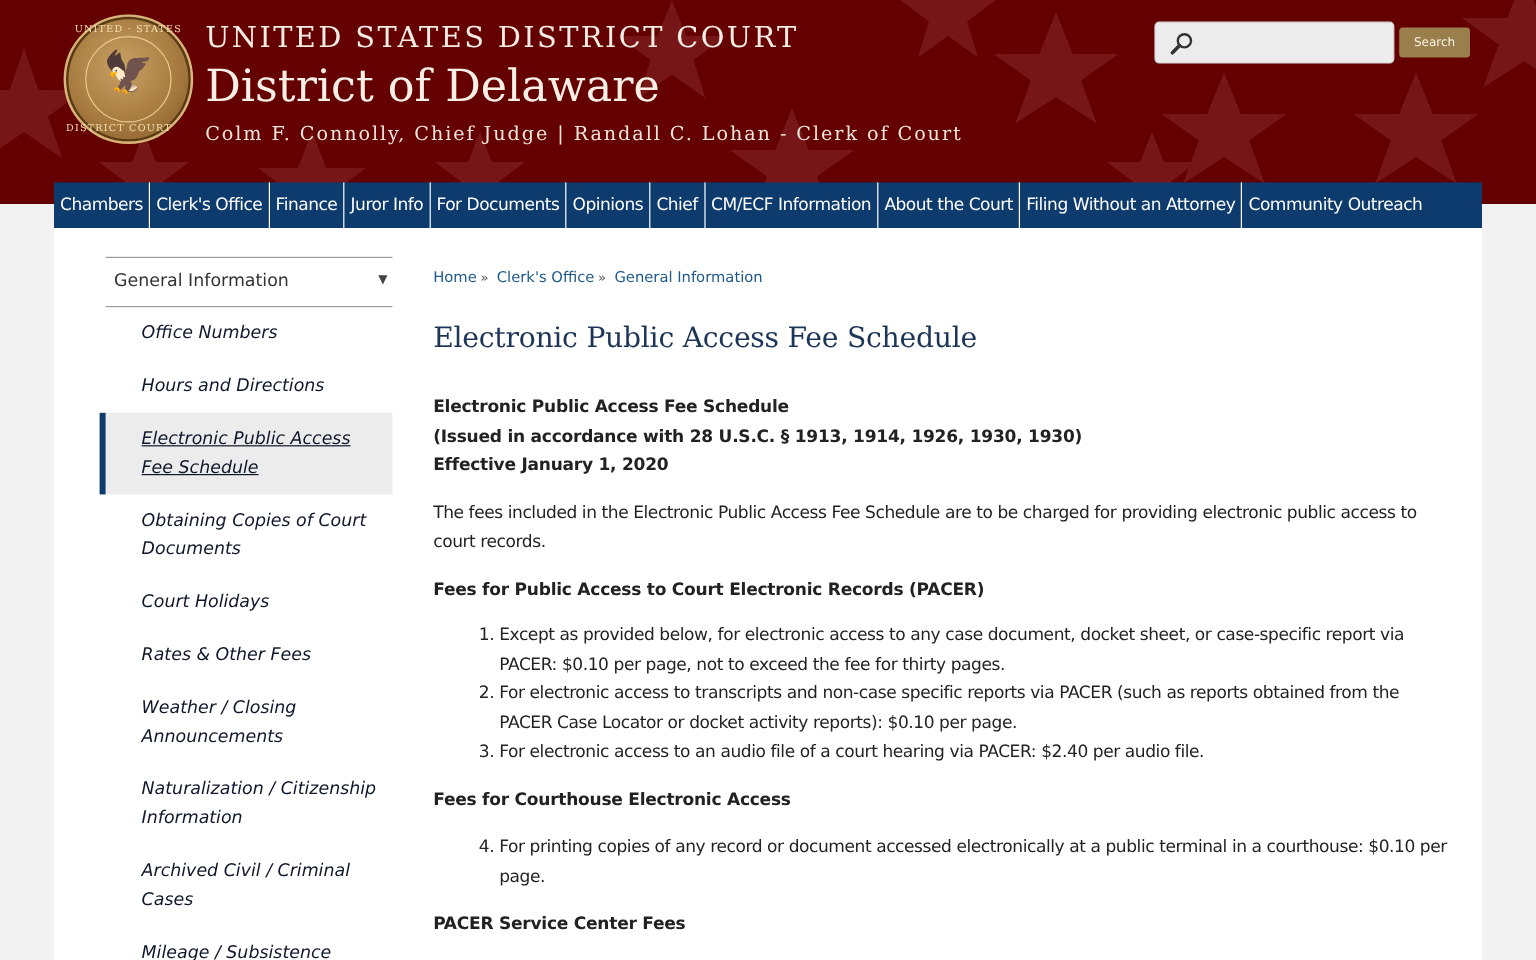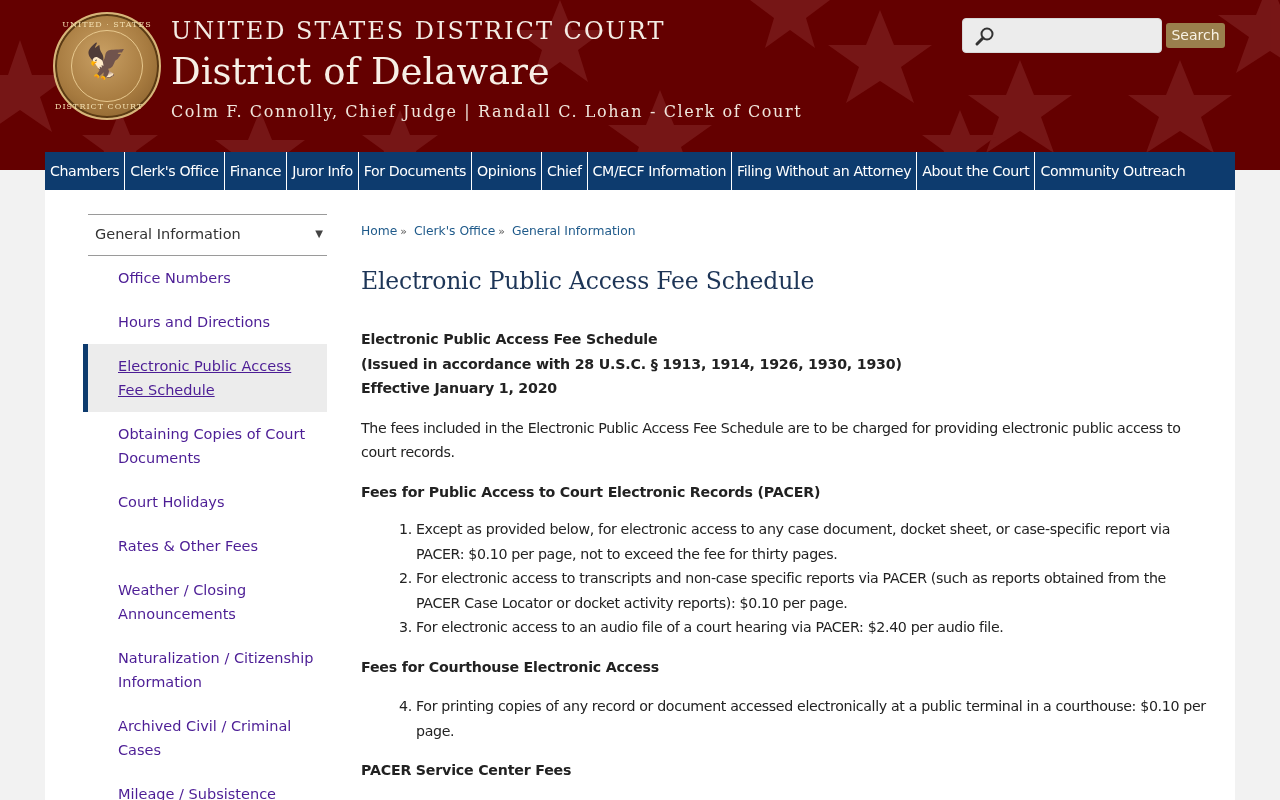--- a/index.html
+++ b/index.html
@@ -17,37 +17,37 @@
   .seal .eagle { position: absolute; left: 0; right: 0; top: 30px; text-align: center; font-size: 34px; color: #f1d49a; line-height: 1; }
   .seal .txt-top { position: absolute; left: 0; right: 0; top: 6px; text-align: center; font-family: "DejaVu Serif", serif; font-size: 8px; color: #f3dfb0; letter-spacing: 1px; }
   .seal .txt-bot { position: absolute; left: 0; right: 0; bottom: 7px; text-align: left; font-family: "DejaVu Serif", serif; font-size: 8px; color: #f3dfb0; letter-spacing: 1px; }
   .court-line1 { position: absolute; left: 171px; top: 17px; font-family: "DejaVu Serif", serif; font-size: 24px; letter-spacing: 2px; color: #f4ece4; white-space: nowrap; }
   .court-line2 { position: absolute; left: 171px; top: 50px; font-family: "DejaVu Serif", serif; font-size: 37px; color: #f7efe6; white-space: nowrap; }
   .court-line3 { position: absolute; left: 171px; top: 102px; font-family: "DejaVu Serif", serif; font-size: 16px; letter-spacing: 1.6px; color: #f0e6dc; white-space: nowrap; }
 
   .search-box { position: absolute; left: 962px; top: 18px; width: 200px; height: 35px; background: #ececec; border-radius: 4px; border: 1px solid #d8d8d8; }
   .search-box .mag { position: absolute; left: 11px; top: 6px; width: 22px; height: 22px; }
   .search-box input { position: absolute; left: 36px; top: 4px; width: 158px; height: 26px; border: none; background: transparent; outline: none; font-size: 14px; }
-  .search-btn { position: absolute; left: 1166px; top: 23px; width: 59px; height: 25px; background: #9a7f4d; border-radius: 3px; color: #f8f2e4; font-family: "DejaVu Sans", sans-serif; font-size: 14px; line-height: 25px; text-align: center; border: none; }
+  .search-btn { position: absolute; left: 1166px; top: 23px; width: 59px; height: 25px; background: #9a7f4d; border-radius: 3px; color: #f8f2e4; font-family: "DejaVu Sans", sans-serif; font-size: 10px; line-height: 25px; text-align: center; border: none; }
 
   
   .nav { position: absolute; left: 45px; top: 152px; width: 1190px; height: 38px; background: #0d3b6e; display: flex; }
   .nav-item { height: 54px; line-height: 38px; padding: 0 5px; color: #fff; font-family: "DejaVu Sans", sans-serif; font-size: 14.2px; letter-spacing: -0.4px; border-right: 1px solid #fff; white-space: nowrap; cursor: pointer; }
   .nav-item:last-child { border-right: none; flex: 1; }
 
   
   .container { position: absolute; left: 45px; top: 190px; width: 1190px; height: 610px; background: #fff; }
 
   
   .sidebar { position: absolute; left: 88px; top: 214px; width: 239px; }
   .side-head { height: 42px; border-top: 1px solid #9a9a9a; border-bottom: 1px solid #9a9a9a; position: relative; }
   .side-head .lbl { position: absolute; left: 7px; top: 11px; font-size: 14.5px; color: #333; }
   .side-head .caret { position: absolute; right: 4px; top: 13px; font-size: 10px; color: #444; }
   .side-list { list-style: none; }
-  .side-item { position: relative; padding: 10px 8px 10px 30px; font-size: 14.5px; line-height: 24px; color: #4c1d95; cursor: pointer; }
+  .side-item { position: relative; padding: 10px 8px 10px 30px; font-size: 14.5px; line-height: 24px; color: #0f172a; cursor: pointer; font-style: italic; }
   .side-item.active { background: #ececec; text-decoration: underline; }
   .side-item.active::before { content: ""; position: absolute; left: -5px; top: 0; bottom: 0; width: 5px; background: #0d3b6e; }
 
   
   .main { position: absolute; left: 361px; top: 224px; width: 850px; }
   .breadcrumb { font-size: 12.3px; color: #1f5a8a; }
   .breadcrumb .sep { color: #555; margin: 0 3px; font-size: 11px; }
   .breadcrumb a { color: #1f5a8a; text-decoration: none; cursor: pointer; }
   .page-title { margin-top: 29px; font-family: "DejaVu Serif", serif; font-size: 23.5px; color: #1d3557; font-weight: normal; letter-spacing: -0.2px; }
   .content { margin-top: 32px; font-size: 14.2px; line-height: 24.5px; color: #222; }
@@ -103,22 +103,22 @@
 
 <nav class="nav">
   <div class="nav-item">Chambers</div>
   <div class="nav-item">Clerk's Office</div>
   <div class="nav-item">Finance</div>
   <div class="nav-item">Juror Info</div>
   <div class="nav-item">For Documents</div>
   <div class="nav-item">Opinions</div>
   <div class="nav-item">Chief</div>
   <div class="nav-item">CM/ECF Information</div>
+  <div class="nav-item">About the Court</div>
   <div class="nav-item">Filing Without an Attorney</div>
-  <div class="nav-item">About the Court</div>
   <div class="nav-item">Community Outreach</div>
 </nav>
 
 <aside class="sidebar">
   <div class="side-head">
     <span class="lbl">General Information</span>
     <span class="caret">▼</span>
   </div>
   <ul class="side-list">
     <li class="side-item">Office Numbers</li>

